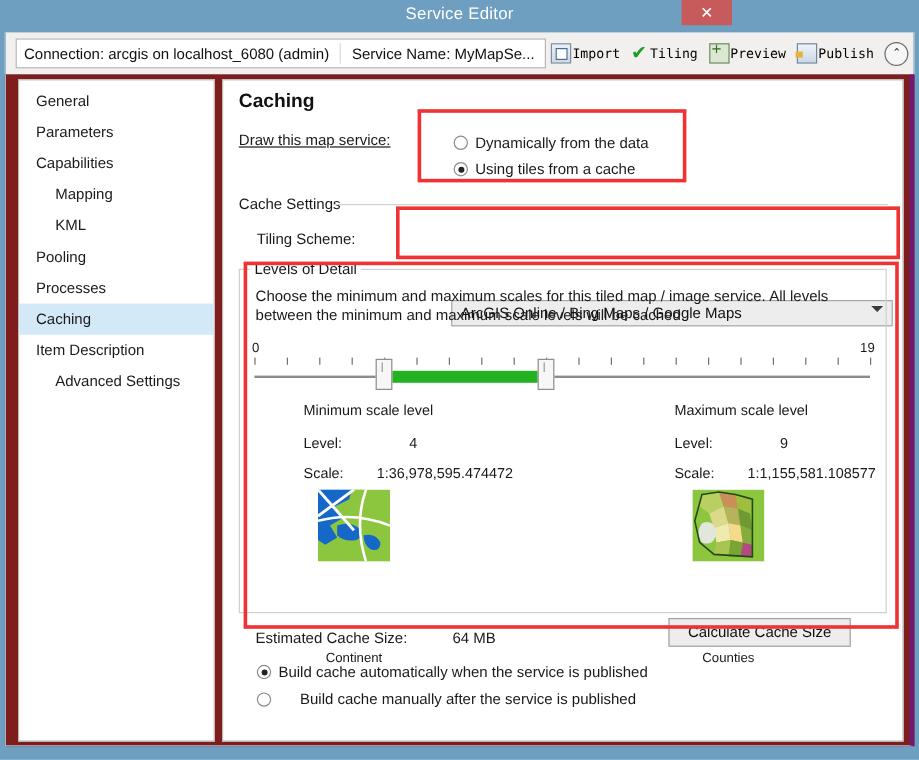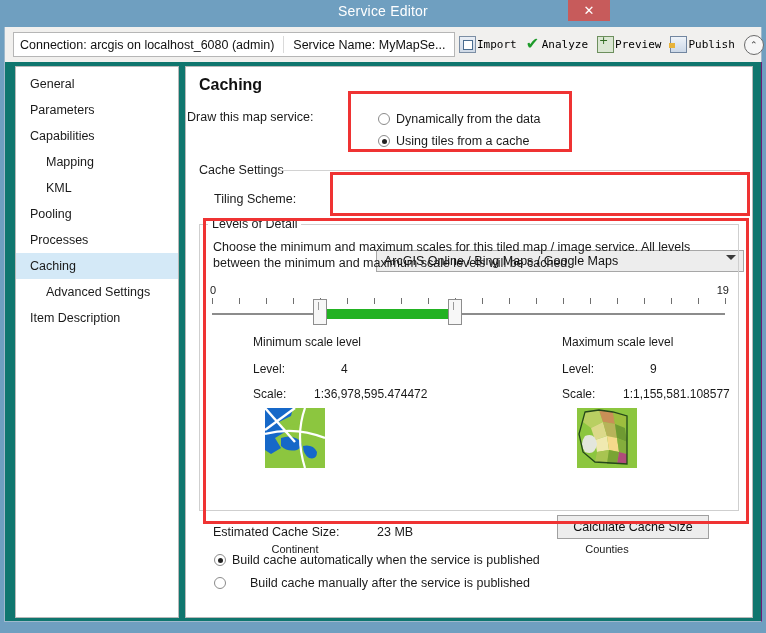--- a/index.html
+++ b/index.html
@@ -81,23 +81,23 @@
   .collapse-btn{
     width:18px;height:18px;border-radius:50%;
     border:1px solid #6a6a6a;background:#f6f6f6;
     display:flex;align-items:center;justify-content:center;
     font-size:9px;color:#333;cursor:pointer;
     font-family:"DejaVu Sans",sans-serif;
   }
   
   .content{
     position:absolute;left:4px;top:62px;width:758px;height:560px;
-    background:#0f766e;
+    background:#7f1d1d;
     border-left:1px solid #9fb9cc;
-    border-right:1px solid #701a75;
+    border-right:4px solid #701a75;
     border-bottom:1px solid #9fb9cc;
     box-sizing:border-box;
   }
   .sidebar{
     position:absolute;left:10px;top:4px;width:164px;height:552px;
     background:#ffffff;border:1px solid #b9b9b9;box-sizing:border-box;
     overflow:hidden;
   }
   .side-item{
     height:26px;line-height:26px;padding-left:14px;
@@ -108,21 +108,21 @@
   .mainpanel{
     position:absolute;left:180px;top:4px;width:568px;height:552px;
     background:#ffffff;border:1px solid #b9b9b9;box-sizing:border-box;
     overflow:hidden;
   }
   .page-title{
     position:absolute;left:13px;top:9px;
     font-size:16px;font-weight:bold;color:#111;
   }
   .lbl{font-size:12.5px;color:#1a1a1a;white-space:nowrap;}
-  .lbl-draw{position:absolute;left:1px;top:43px;}
+  .lbl-draw{position:absolute;left:13px;top:43px;text-decoration:underline;}
   .lbl-cachesettings{position:absolute;left:13px;top:96px;}
   .hr-cache{position:absolute;left:92px;top:103px;width:462px;height:1px;background:#d2d2d2;}
   .lbl-tiling{position:absolute;left:28px;top:125px;}
   
   .radio-row{position:absolute;display:flex;align-items:center;gap:6px;cursor:pointer;}
   .radio{
     width:12px;height:12px;border-radius:50%;
     border:1px solid #8b8b8b;background:#fff;
     box-sizing:border-box;display:inline-block;position:relative;flex:none;
   }
@@ -209,21 +209,21 @@
       <span class="conn-sep"></span>
       <span class="conn-service">Service Name: MyMapSe...</span>
     </div>
     <div class="tb-actions">
       <div class="tb-item">
         <span class="tb-ico ico-import"></span>
         <span>Import</span>
       </div>
       <div class="tb-item">
         <span class="tb-ico ico-check">✔</span>
-        <span>Analyze</span>
+        <span>Tiling</span>
       </div>
       <div class="tb-item">
         <span class="tb-ico ico-preview"></span>
         <span>Preview</span>
       </div>
       <div class="tb-item">
         <span class="tb-ico ico-publish"></span>
         <span>Publish</span>
       </div>
       <div class="collapse-btn">⌃</div>
@@ -234,22 +234,22 @@
 
     <div class="sidebar">
       <div class="side-item" style="margin-top:4px;"><span>General</span></div>
       <div class="side-item"><span>Parameters</span></div>
       <div class="side-item"><span>Capabilities</span></div>
       <div class="side-item indent"><span>Mapping</span></div>
       <div class="side-item indent"><span>KML</span></div>
       <div class="side-item"><span>Pooling</span></div>
       <div class="side-item"><span>Processes</span></div>
       <div class="side-item sel"><span>Caching</span></div>
+      <div class="side-item"><span>Item Description</span></div>
       <div class="side-item indent"><span>Advanced Settings</span></div>
-      <div class="side-item"><span>Item Description</span></div>
     </div>
 
     <div class="mainpanel">
 
       <div class="page-title">Caching</div>
 
       <div class="lbl lbl-draw">Draw this map service:</div>
 
       <div class="radio-row" id="r-tiles">
         <span class="radio on"></span>
@@ -344,21 +344,21 @@
         <path d="M40 30 L50 34 L50 46 L42 44 Z" fill="#84ad3c"></path>
         <path d="M8 28 Q18 24 20 36 Q18 48 8 44 Q2 36 8 28 Z" fill="#e3e6dd"></path>
         <path d="M20 44 L32 42 L30 56 L18 54 Z" fill="#a8c451"></path>
         <path d="M32 42 L42 44 L40 56 L30 56 Z" fill="#7aa434"></path>
         <path d="M42 44 L50 46 L50 56 L40 56 Z" fill="#b04d7a"></path>
         <path d="M8 4 L22 2 L36 4 L50 8 L50 56 L18 54 L6 44 L2 26 Z" fill="none" stroke="#24471a" stroke-width="1.3"></path>
       </svg>
       <div class="thumb-cap" style="left:361px;top:476px;">Counties</div>
 
       <div class="lbl lbl-estimated">Estimated Cache Size:</div>
-      <div class="lbl val-estimated">23 MB</div>
+      <div class="lbl val-estimated">64 MB</div>
       <div class="calc-btn">Calculate Cache Size</div>
 
       <div class="radio-row" id="r-auto">
         <span class="radio on"></span>
         <span class="lbl">Build cache automatically when the service is published</span>
       </div>
       <div class="radio-row" id="r-manual">
         <span class="radio"></span>
         <span class="lbl">Build cache manually after the service is published</span>
       </div>

